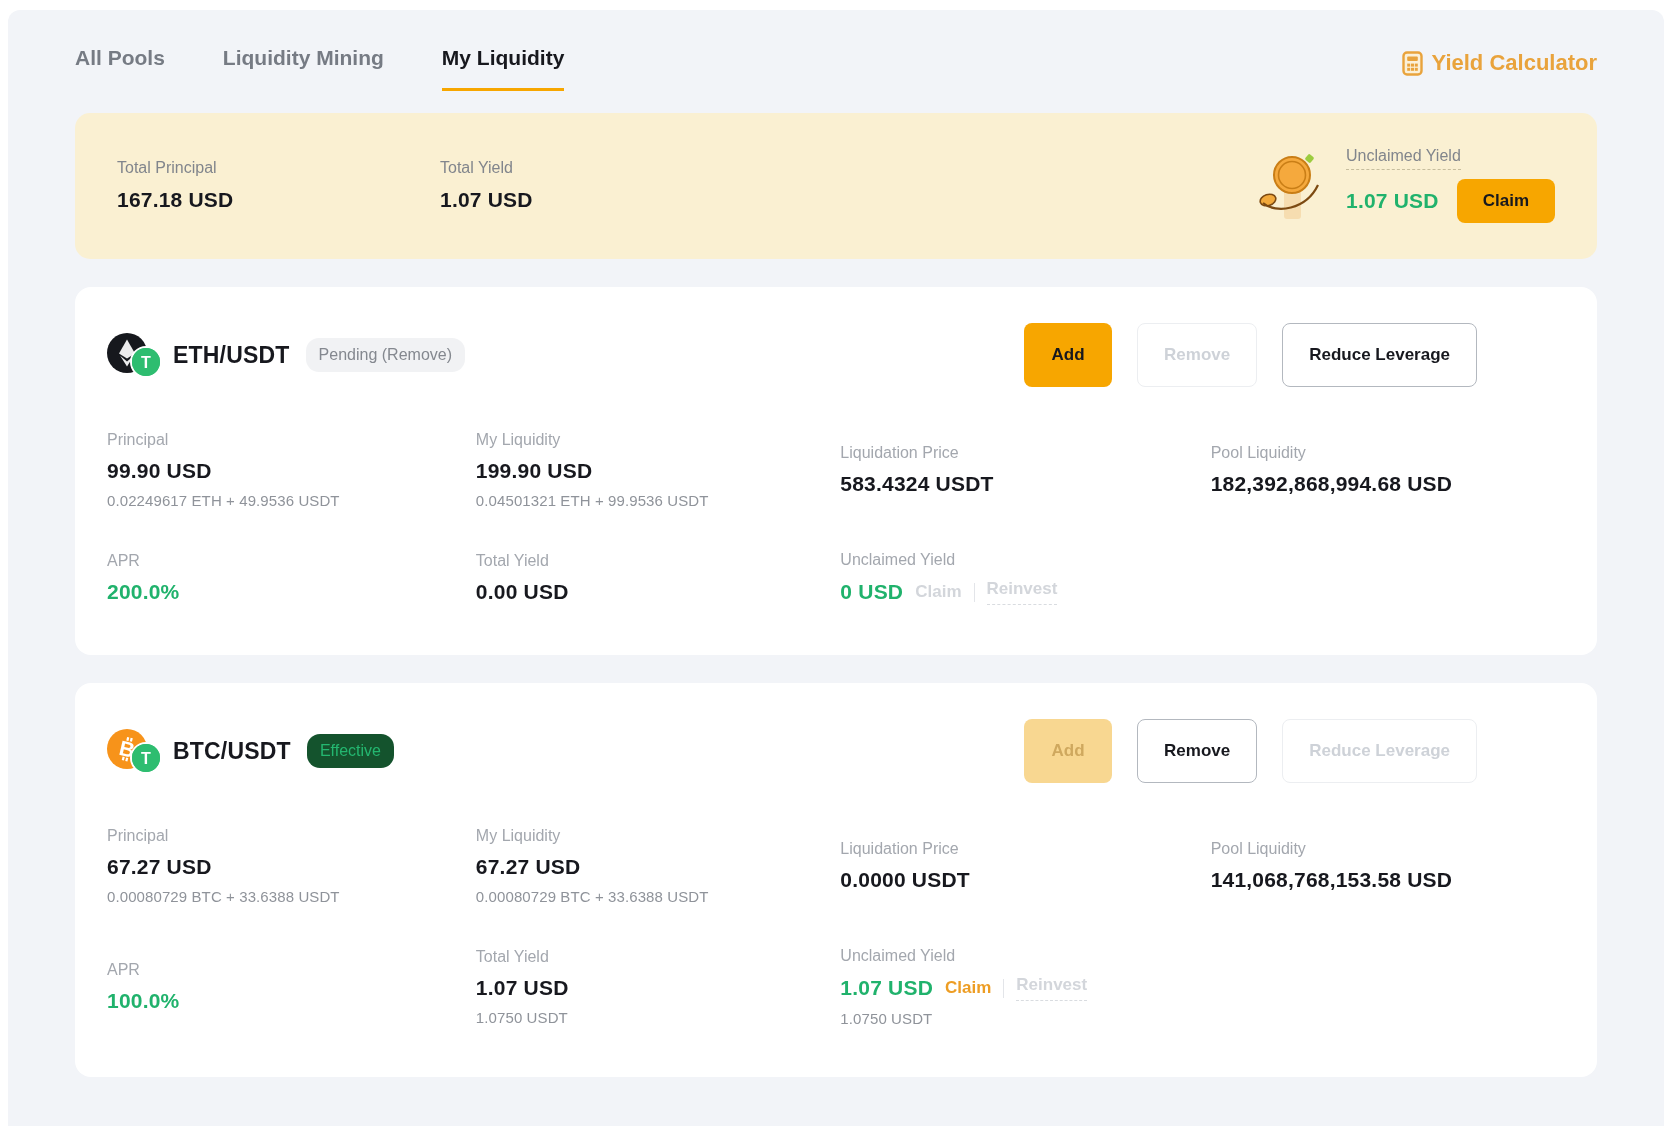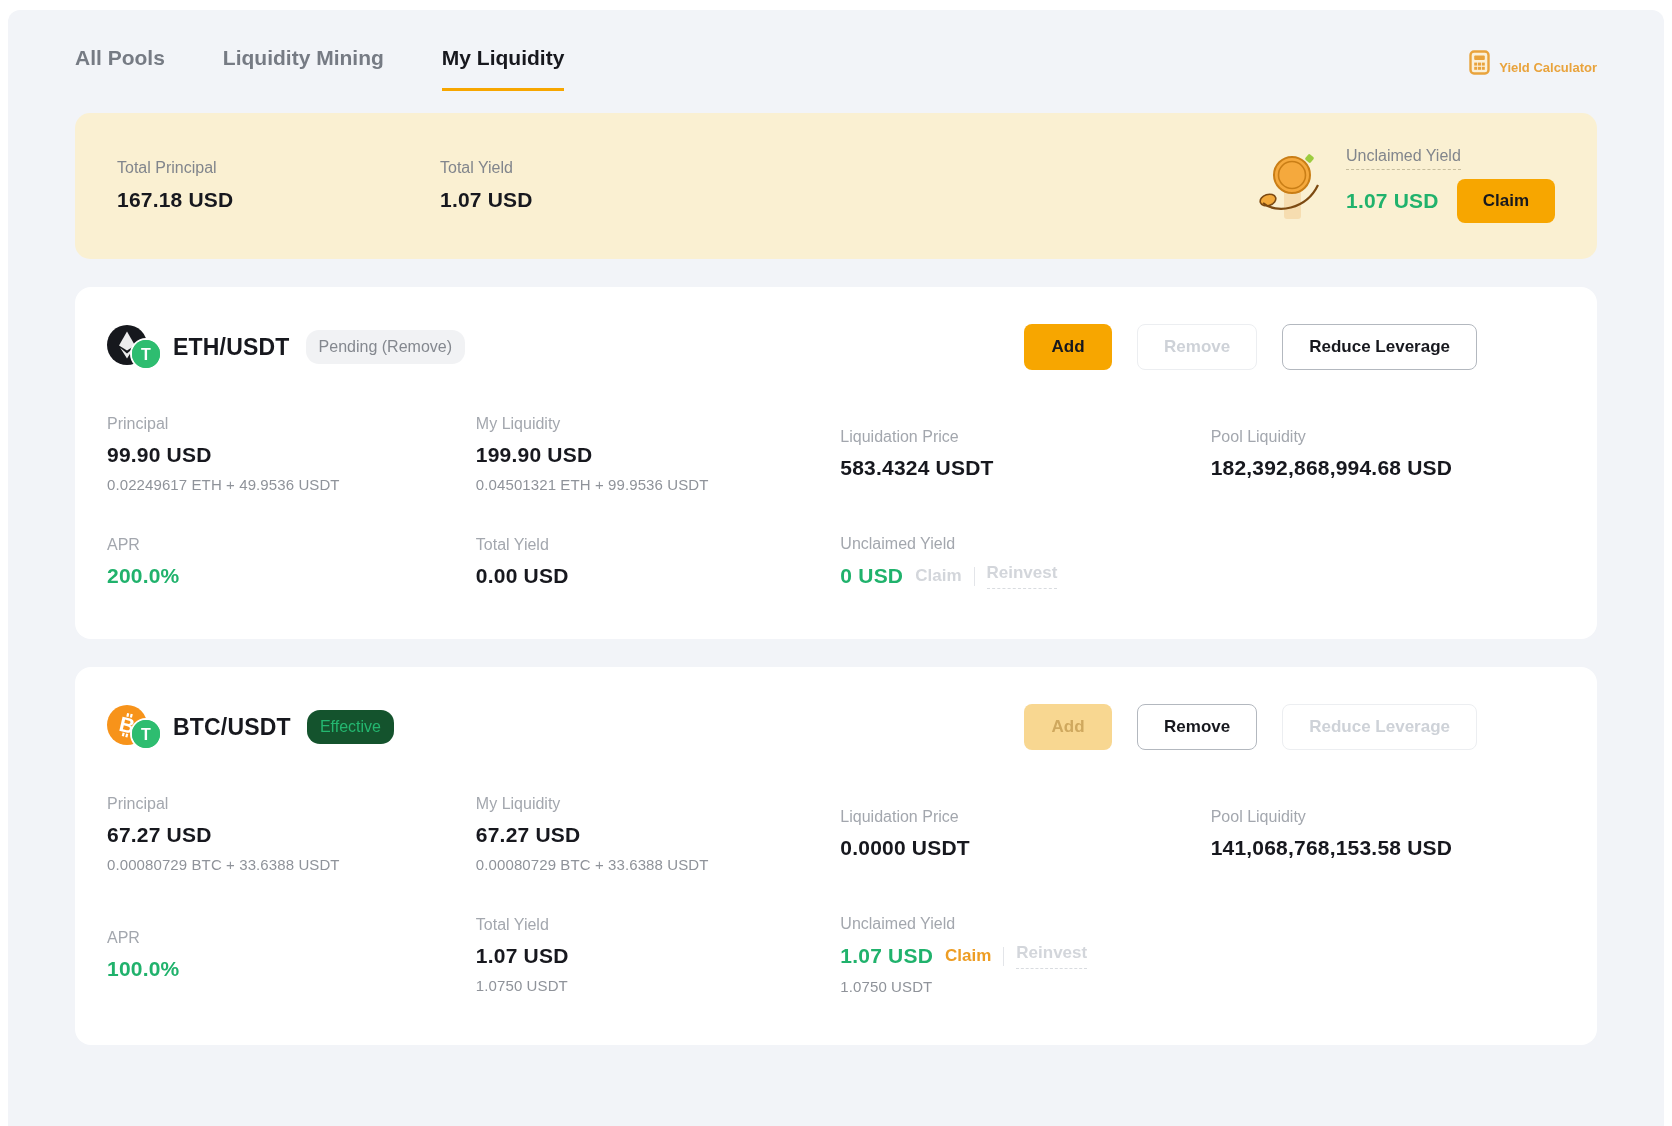--- a/index.html
+++ b/index.html
@@ -8,21 +8,21 @@
   .panel { position:absolute; top:10px; left:8px; right:8px; bottom:0;
            background:#f2f4f8; border-radius:12px 12px 0 0; }
   .container { padding:0 67px; }
 
   
   .tabs-row { display:flex; align-items:flex-start; padding-top:36px; }
   .tab { font-size:21px; font-weight:700; color:#767b84; margin-right:58px;
          padding-bottom:18px; cursor:pointer; }
   .tab.active { color:#17181e; border-bottom:3px solid #f7a600; }
   .yield-calc { margin-left:auto; display:flex; align-items:flex-end; gap:9px;
-                color:#e9a33c; font-weight:700; font-size:13px; padding-top:4px; cursor:pointer; }
+                color:#e9a33c; font-weight:700; font-size:22px; padding-top:4px; cursor:pointer; }
 
   
   .banner { margin-top:22px; background:#faf0d2; border-radius:15px;
             padding:34px 42px 36px; display:flex; align-items:center; }
   .sum-block { width:323px; }
   .lbl { font-size:16px; color:#81858c; }
   .lbl.dashed { display:inline-block; border-bottom:1px dashed #c6bd9d; padding-bottom:4px; }
   .val { font-size:21px; font-weight:700; color:#17181e; margin-top:11px; letter-spacing:.2px; }
   .banner-right { margin-left:auto; display:flex; align-items:center; gap:22px; }
   .unclaimed-row { display:flex; align-items:center; margin-top:9px; }
@@ -37,21 +37,21 @@
   .coin-pair { position:relative; width:60px; height:48px; flex:none; }
   .coin { position:absolute; border-radius:50%; line-height:0; }
   .coin.main { left:0; top:2px; width:40px; height:40px; z-index:1; }
   .coin.quote { left:23px; top:15px; width:32px; height:32px; z-index:2;
                 border:2px solid #ffffff; background:#2ebd70; }
   .pair { font-size:23px; font-weight:800; margin-left:6px; letter-spacing:.2px; }
   .badge { margin-left:16px; font-size:16px; border-radius:13px; padding:8px 13px; }
   .badge.pending { background:#f1f2f4; color:#84888f; }
   .badge.effective { background:#14532d; color:#24b770; }
   .head-actions { margin-left:auto; margin-right:88px; display:flex; gap:25px; }
-  .btn { height:46px; border-radius:8px; font-size:17px; font-weight:700;
+  .btn { height:64px; border-radius:8px; font-size:17px; font-weight:700;
          font-family:inherit; cursor:pointer; }
   .btn-add { width:88px; background:#f7a600; border:none; color:#17181e; }
   .btn-add.disabled { background:#f8d791; color:#cfa85e; cursor:default; }
   .btn-outline { background:#ffffff; border:1px solid #b3b8bf; color:#17181e; padding:0 26px; min-width:116px; }
   .btn-outline.disabled { border-color:#eceef1; color:#ced2d8; cursor:default; }
 
   .stats { display:grid; grid-template-columns:25.3% 25% 25.4% 24.3%; align-items:center; }
   .row1 { margin-top:44px; }
   .row2 { margin-top:42px; }
   .stat .lbl { color:#a3a7ae; }

